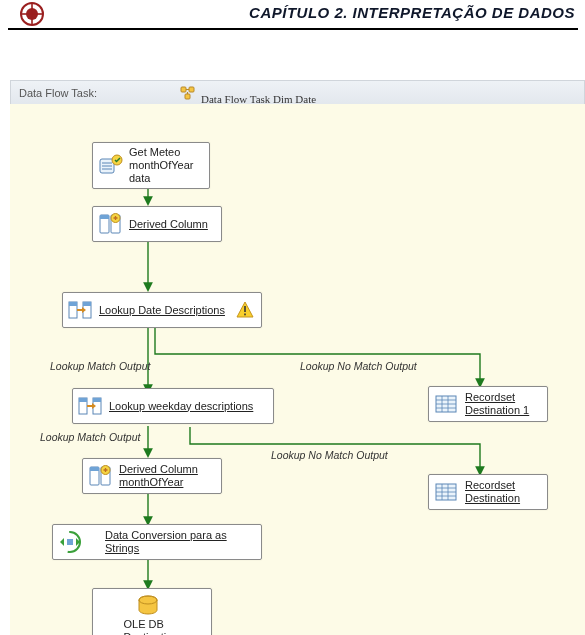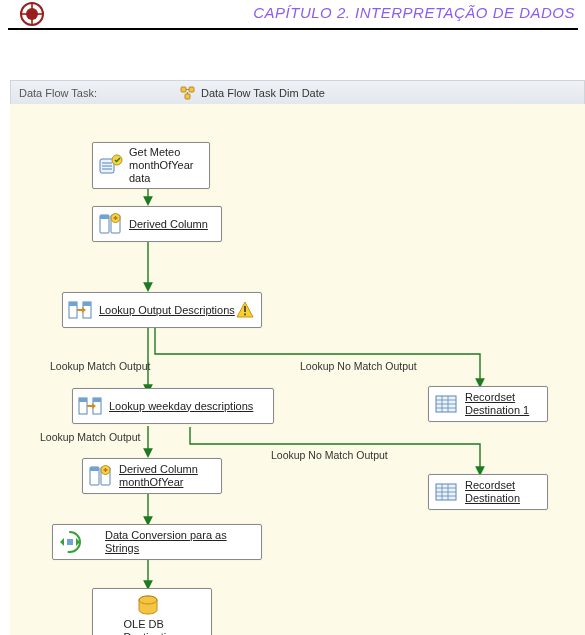--- a/index.html
+++ b/index.html
@@ -27,21 +27,22 @@
     height: 24px;
   }
   .chapter-title {
     position: absolute;
     top: 4px;
     right: 10px;
     font-family: Arial, sans-serif;
     font-style: italic;
     font-size: 15px;
     letter-spacing: 0.5px;
-    color: #8b5cf6;
+    color: #0f172a;
+    font-weight: bold;
   }
   .title-rule {
     position: absolute;
     top: 28px;
     left: 8px;
     width: 570px;
     height: 2px;
     background: #000;
   }
 
@@ -68,22 +69,23 @@
   .toolbar .task-icon {
     position: absolute;
     left: 168px;
     top: 3px;
     width: 18px;
     height: 18px;
   }
   .toolbar .task-name {
     position: absolute;
     left: 190px;
-    top: 0;
+    top: 6px;
     color: #333;
+    font-family: Liberation Serif, serif;
   }
 
   
   .canvas {
     position: absolute;
     top: 104px;
     left: 10px;
     right: 0;
     bottom: 0;
     background: #fdfbe7;
@@ -124,20 +126,21 @@
     height: 18px;
   }
 
   
   .edge-label {
     position: absolute;
     font-size: 10.5px;
     color: #333;
     background: transparent;
     white-space: nowrap;
+    font-style: italic;
   }
 
   svg { overflow: visible; }
 </style>
 </head>
 <body>
 
 <div class="page">
 
   <div class="logo">
@@ -219,21 +222,21 @@
       <span class="icon">
         <svg viewBox="0 0 26 26" width="26" height="26">
           <rect x="2" y="5" width="8" height="16" fill="#fff" stroke="#5a86b6"></rect>
           <rect x="2" y="5" width="8" height="4" fill="#6fa3d6"></rect>
           <rect x="16" y="5" width="8" height="16" fill="#fff" stroke="#5a86b6"></rect>
           <rect x="16" y="5" width="8" height="4" fill="#6fa3d6"></rect>
           <path d="M10 13h6" stroke="#d68b1f" stroke-width="2" marker-end=""></path>
           <polygon points="15,10 19,13 15,16" fill="#d68b1f"></polygon>
         </svg>
       </span>
-      <span class="text">Lookup Output Descriptions</span>
+      <span class="text">Lookup Date Descriptions</span>
     </div>
     <div class="warn" style="left:226px; top:197px;">
       <svg viewBox="0 0 18 18" width="18" height="18">
         <polygon points="9,1 17,16 1,16" fill="#f8cf2d" stroke="#c6951f" stroke-width="1"></polygon>
         <rect x="8.2" y="5" width="1.6" height="6" fill="#333"></rect>
         <rect x="8.2" y="12.5" width="1.6" height="1.8" fill="#333"></rect>
       </svg>
     </div>
 
     <div class="node med" style="left:62px; top:284px; width:202px;">

